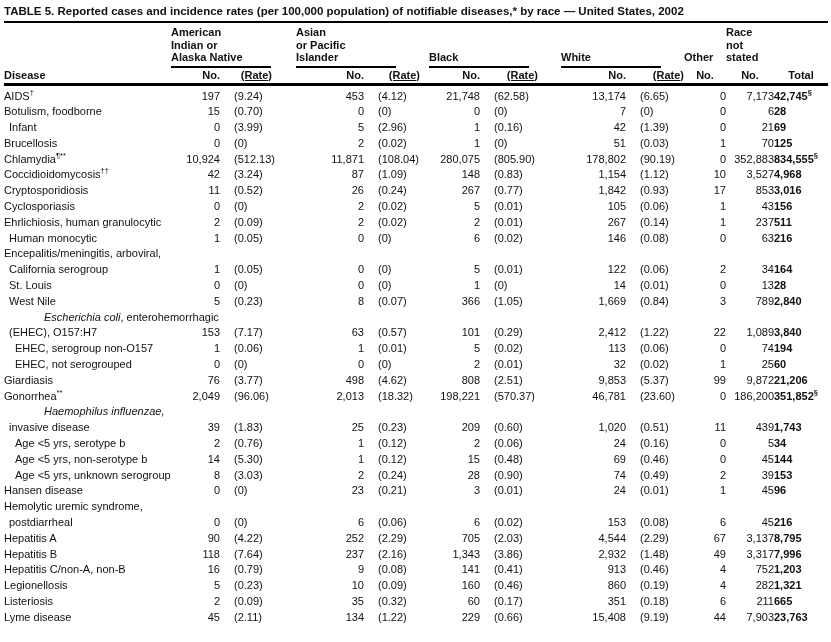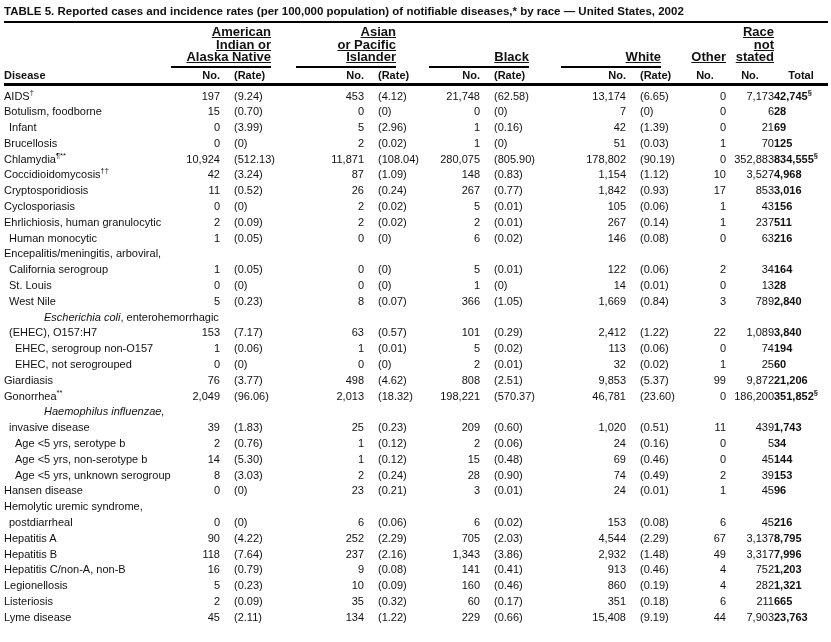--- a/index.html
+++ b/index.html
@@ -11,31 +11,31 @@
   }
   .title{
     font-size:11.5px;font-weight:bold;line-height:13px;
     border-bottom:2px solid #000;padding-bottom:3px;white-space:nowrap;
   }
   table{border-collapse:collapse;table-layout:fixed;width:824px;}
   th,td{font-size:11px;margin:0;}
   
   .gh{vertical-align:bottom;padding:3px 0 0 0;}
   .glabel{
-    font-weight:bold;font-size:13px;line-height:12.5px;
-    text-align:right;white-space:pre-line;text-decoration:underline;
+    font-weight:bold;font-size:11px;line-height:12.5px;
+    text-align:left;white-space:pre-line;
   }
   .u .glabel{border-bottom:2px solid #000;padding-bottom:2px;width:100px;margin:0 auto;}
   .nou .glabel{padding-bottom:4px;}
   
   .ch{font-weight:bold;border-bottom:3px solid #000;padding:1px 0 2px 0;white-space:nowrap;}
   .ch.left{text-align:left;margin-top:8px;}
   .ch.num{text-align:right;}
   .ch.ctr{text-align:center;}
-  .ch.rate{text-align:left;padding-left:14px;}
+  .ch.rate{text-align:right;padding-left:14px;text-decoration:underline;}
   
   tbody td{line-height:15.8px;white-space:nowrap;padding:0;vertical-align:bottom;}
   tbody tr.first td{padding-top:3px;}
   td.disease{text-align:left;overflow:visible;}
   td.ind1{padding-left:5px;}
   td.ind2{padding-left:11px;}
   td.no{text-align:right;}
   td.rate{text-align:left;padding-left:14px;}
   td.total{text-align:left;font-weight:bold;}
   .it{font-style:italic;margin-left:40px;}

